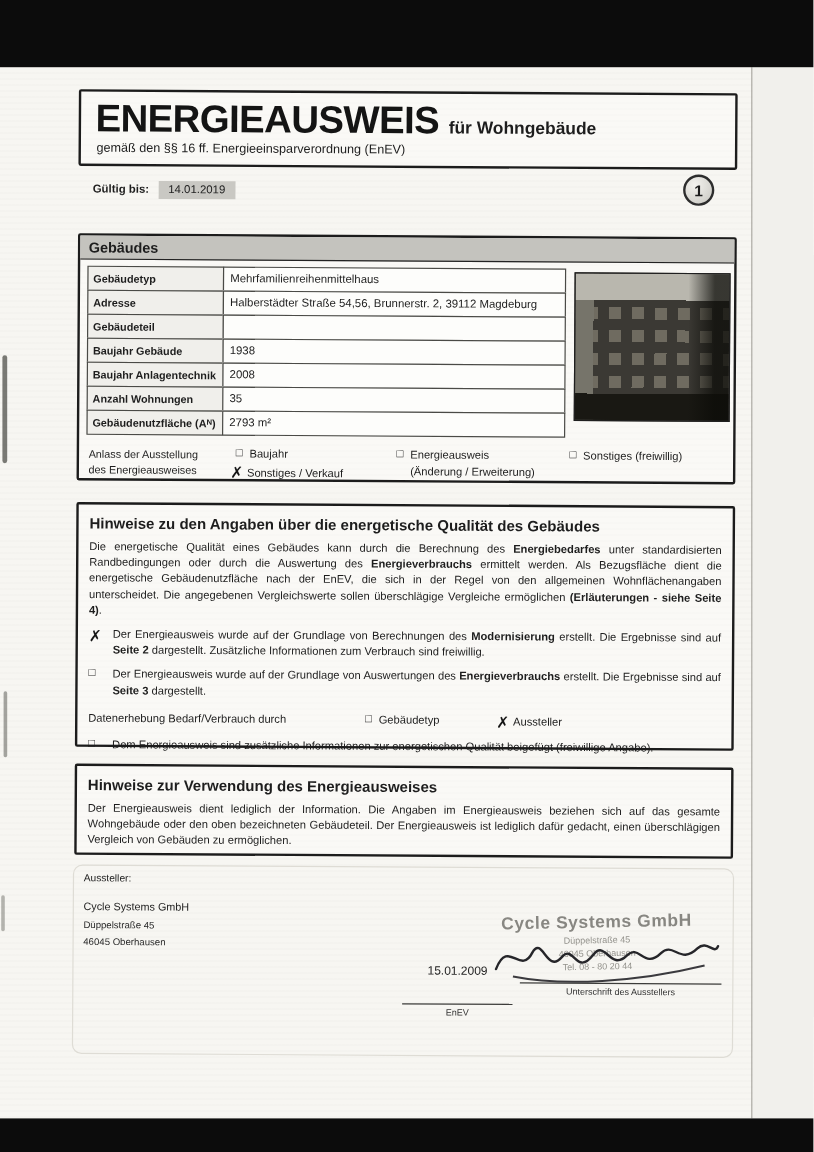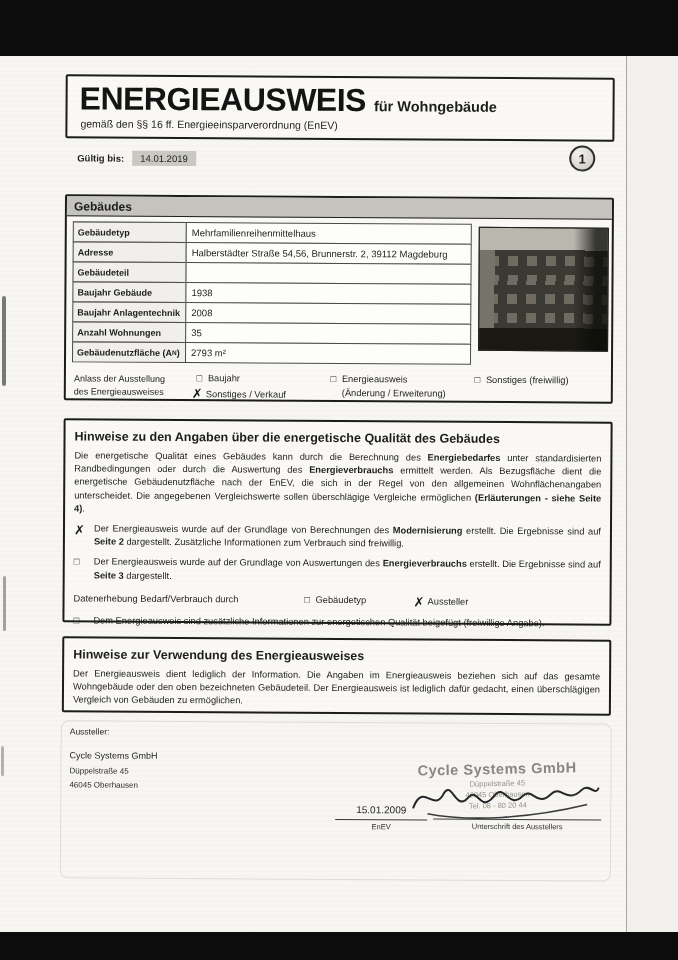--- a/index.html
+++ b/index.html
@@ -74,21 +74,21 @@
   
   .footer-outline{position:absolute;left:63px;top:666px;width:551px;height:158px;border:1px solid #dedcd5;border-radius:8px}
   .aussteller-label{position:absolute;left:72px;top:672px;font-size:8.5px}
   .issuer-address{position:absolute;left:72px;top:696px;font-size:9px;line-height:1.3}
   .issuer-address .small{font-size:8px;margin-top:4px;color:#2a2a2a}
   .stamp{position:absolute;left:398px;top:704px;width:204px;text-align:center;color:#8f8e89;transform:rotate(-1.5deg)}
   .stamp-name{font-size:14.5px;font-weight:bold;letter-spacing:.5px;color:#888782}
   .stamp-line{font-size:7.5px;margin-top:2px;color:#93928c}
   .signature{position:absolute;left:412px;top:716px;width:192px;height:50px;z-index:5}
   .date-block{position:absolute;left:338px;top:748px;width:92px;text-align:center}
-  .date-text{font-size:10px;margin-bottom:4px}
+  .date-text{font-size:10px;margin-bottom:21px}
   .sig-line{border-top:1.5px solid #3c3c3a;width:100%}
   .sig-label{font-size:7.5px;margin-top:2px;color:#333}
   .sign-block{position:absolute;left:436px;top:762px;width:168px;text-align:center}
   b{font-weight:bold}
 </style>
 </head>
 <body>
 
 <div class="scan-bar top"></div>
 

